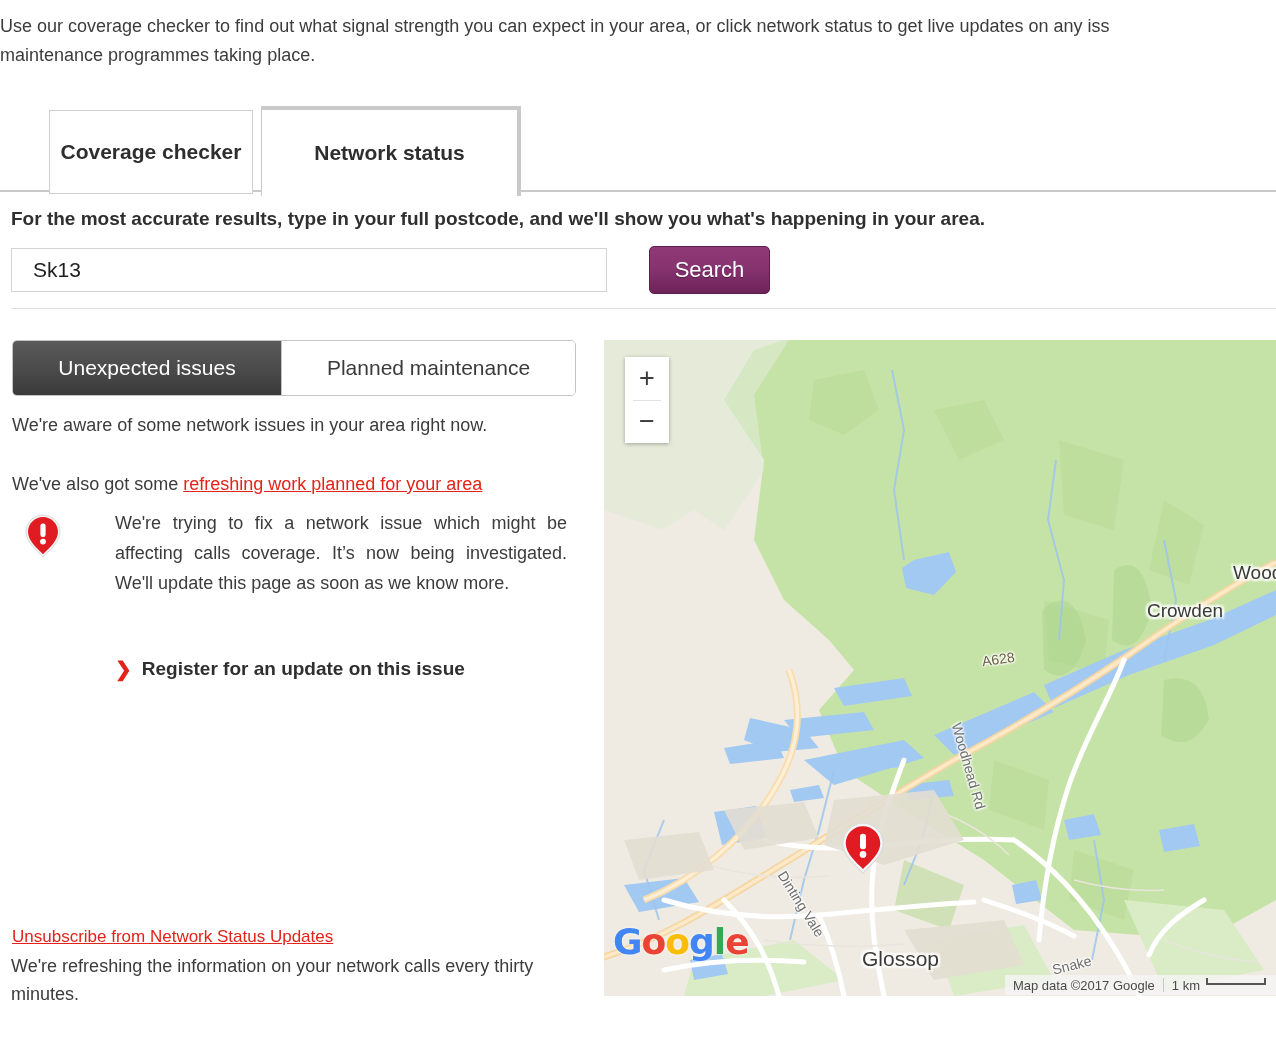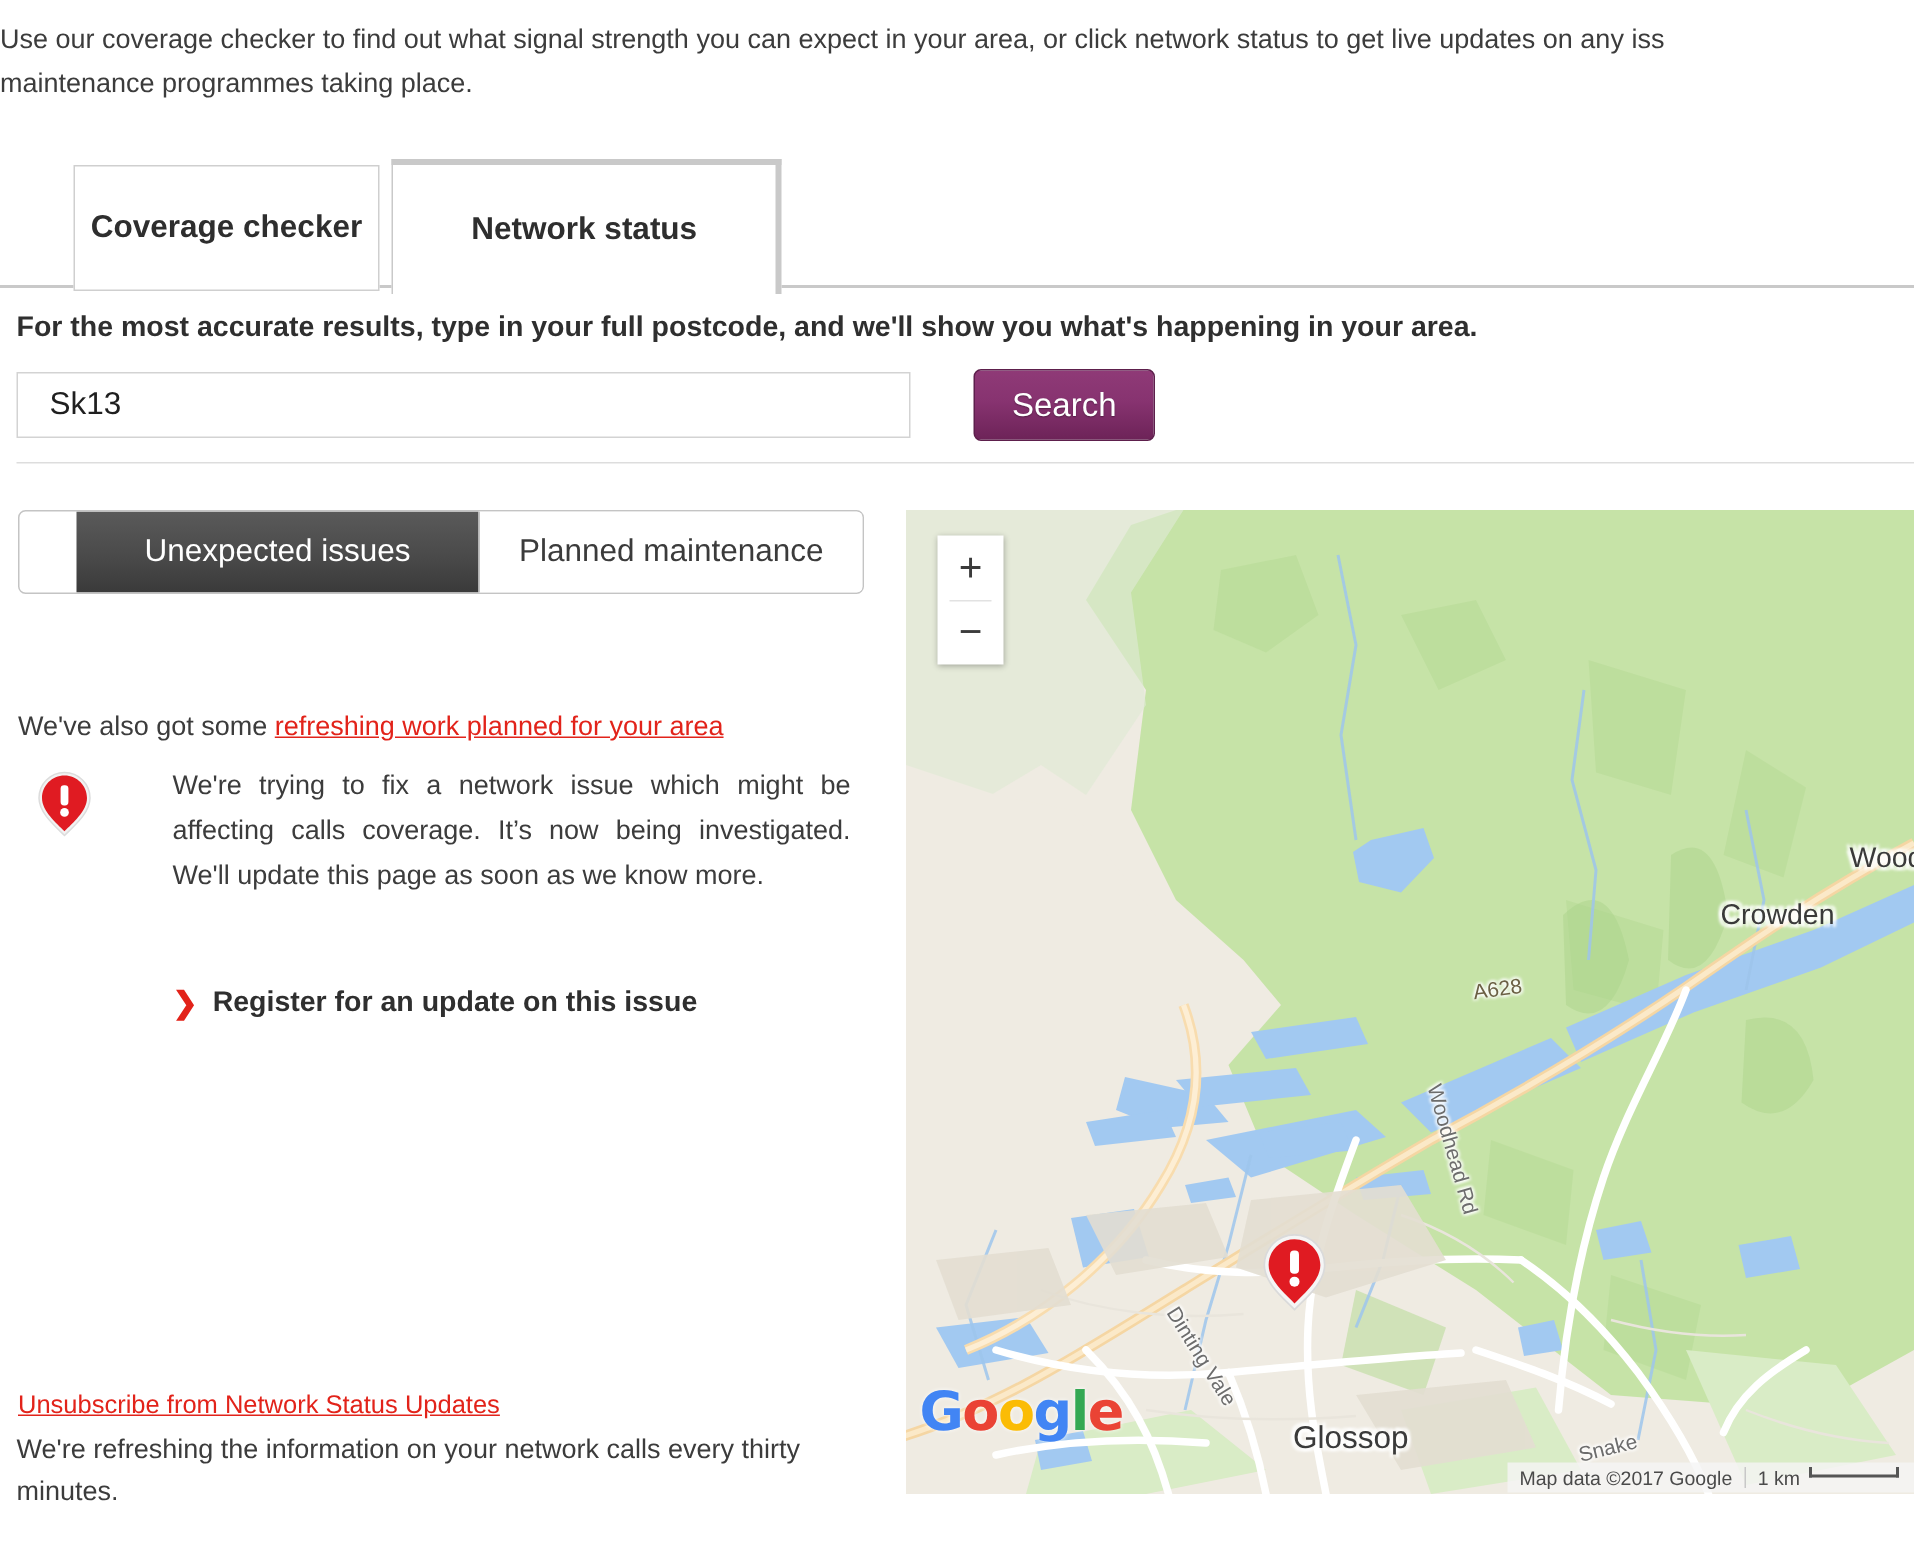--- a/index.html
+++ b/index.html
@@ -102,21 +102,20 @@
   }
   .seg {
     display: flex; align-items: center; justify-content: center;
     font-size: 21px; cursor: pointer; color: #3b3b3b;
   }
   .seg-active {
     width: 269px;
     background: linear-gradient(to bottom, #5a5a5a 0%, #4a4a4a 55%, #3a3a3a 100%);
     color: #ffffff;
     border-right: 1px solid #c4c4c4;
-    margin-left: 38px;
   }
   .seg-inactive { flex: 1; background: #ffffff; }
 
   .aware {
     position: absolute; left: 12px; top: 75px;
     font-size: 18px; color: #3c3c3c; white-space: nowrap;
   }
   .alsogot {
     position: absolute; left: 12px; top: 134px;
     font-size: 18px; color: #3c3c3c; white-space: nowrap;
@@ -253,20 +252,21 @@
 
     <div class="segmented">
       <div class="seg seg-active">
         <span>Unexpected issues</span>
       </div>
       <div class="seg seg-inactive">
         <span>Planned maintenance</span>
       </div>
     </div>
 
+    <div class="aware">We're aware of some network issues in your area right now.</div>
 
     <div class="alsogot"><span>We've also got some </span><span class="maint-link">refreshing work planned for your area</span></div>
 
     <div class="issue">
       <div class="issue-pin">
         <svg width="40" height="46" viewBox="0 0 40 46">
           <path d="M20 2 C10.6 2 3 9.6 3 19 C3 29 14 38 20 44 C26 38 37 29 37 19 C37 9.6 29.4 2 20 2 Z" fill="#f2f2f2" stroke="#dcdcdc" stroke-width="1"></path>
           <path d="M20 4 C11.7 4 5 10.7 5 19 C5 27.8 14.8 35.9 20 41.2 C25.2 35.9 35 27.8 35 19 C35 10.7 28.3 4 20 4 Z" fill="#e01b22"></path>
           <rect x="17.4" y="10.5" width="5.2" height="13.5" rx="2.3" fill="#ffffff"></rect>
           <circle cx="20" cy="28.6" r="2.9" fill="#ffffff"></circle>

